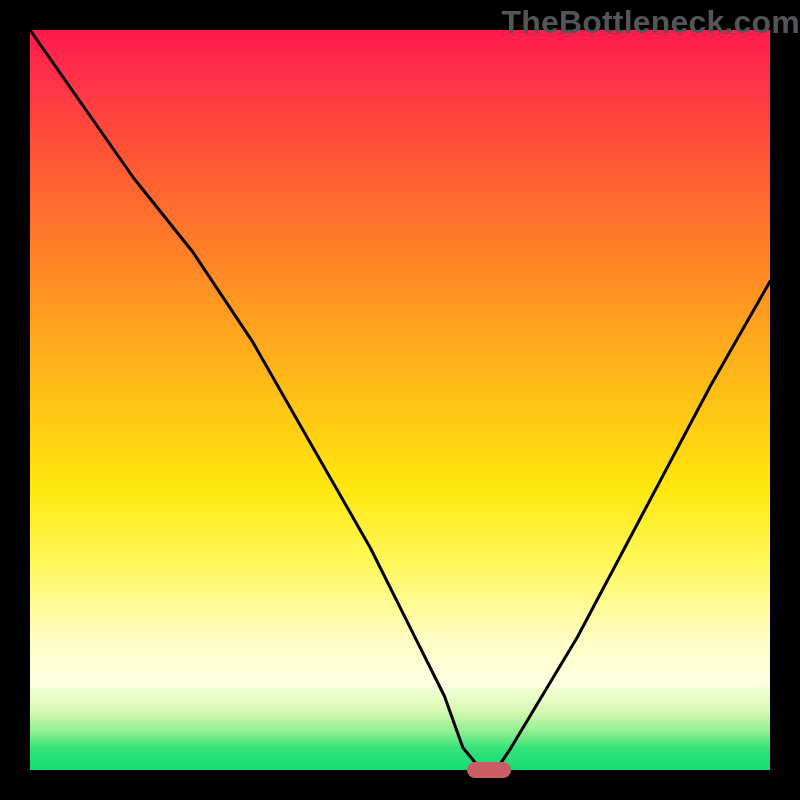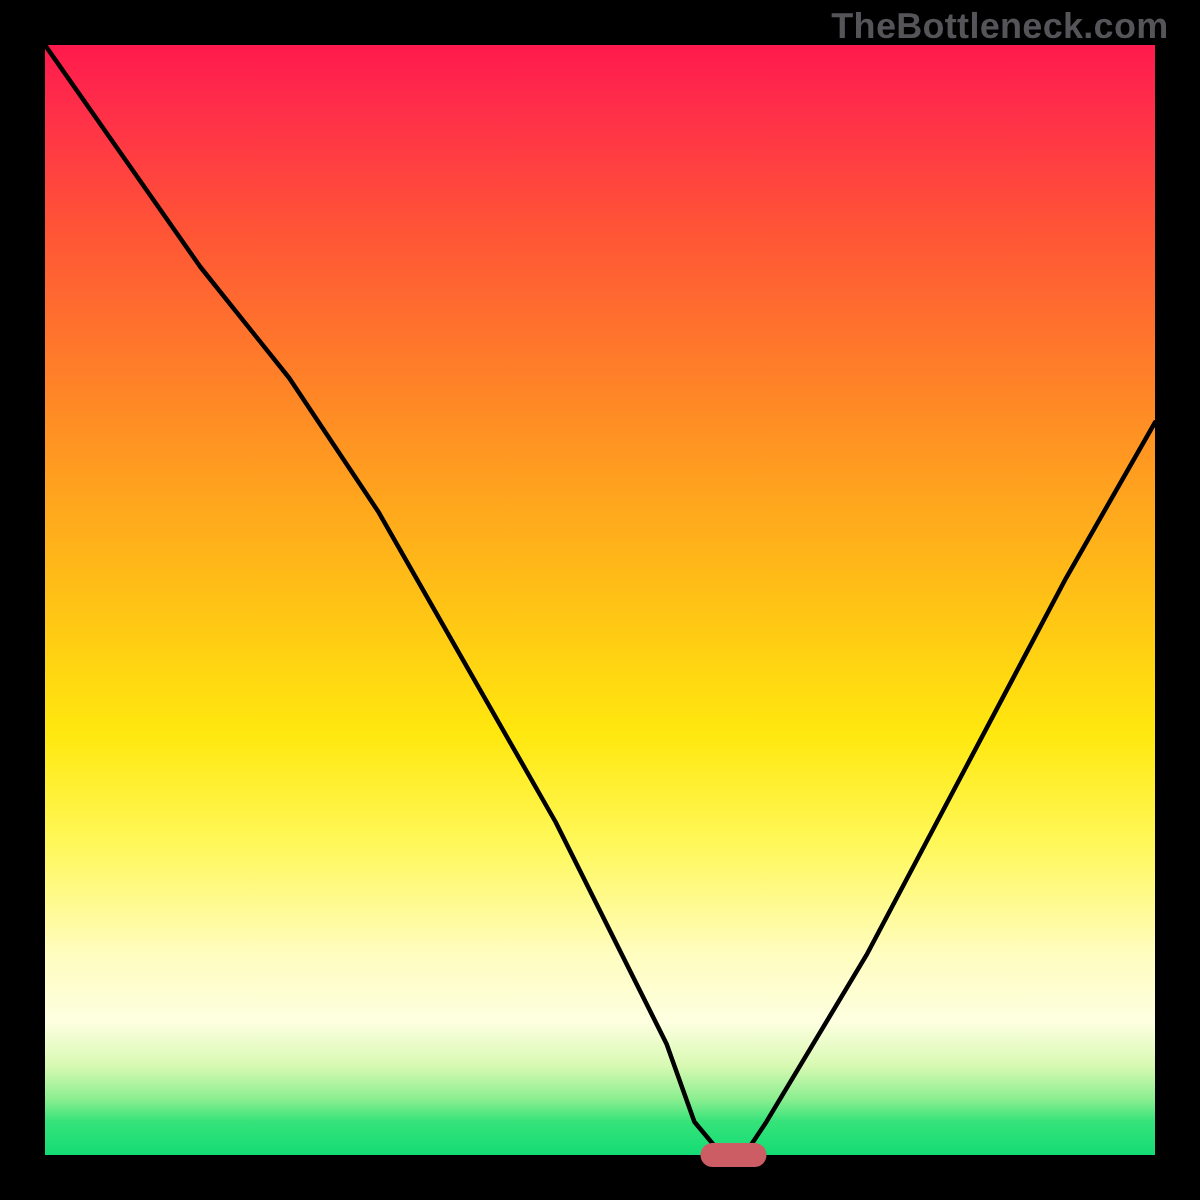--- a/index.html
+++ b/index.html
@@ -7,23 +7,23 @@
     width: 800px;
     height: 800px;
     background: #000;
     position: relative;
     overflow: hidden;
     font-family: Arial, Helvetica, sans-serif;
   }
   .watermark {
     position: absolute;
     top: 4px;
-    right: 21px;
+    right: 0;
     color: #555559;
-    font-size: 24px;
+    font-size: 32px;
     font-weight: bold;
     letter-spacing: 0.2px;
     z-index: 10;
     margin-left: 16px;
   }
   .plot-area {
     position: absolute;
     left: 30px;
     top: 30px;
     width: 740px;

